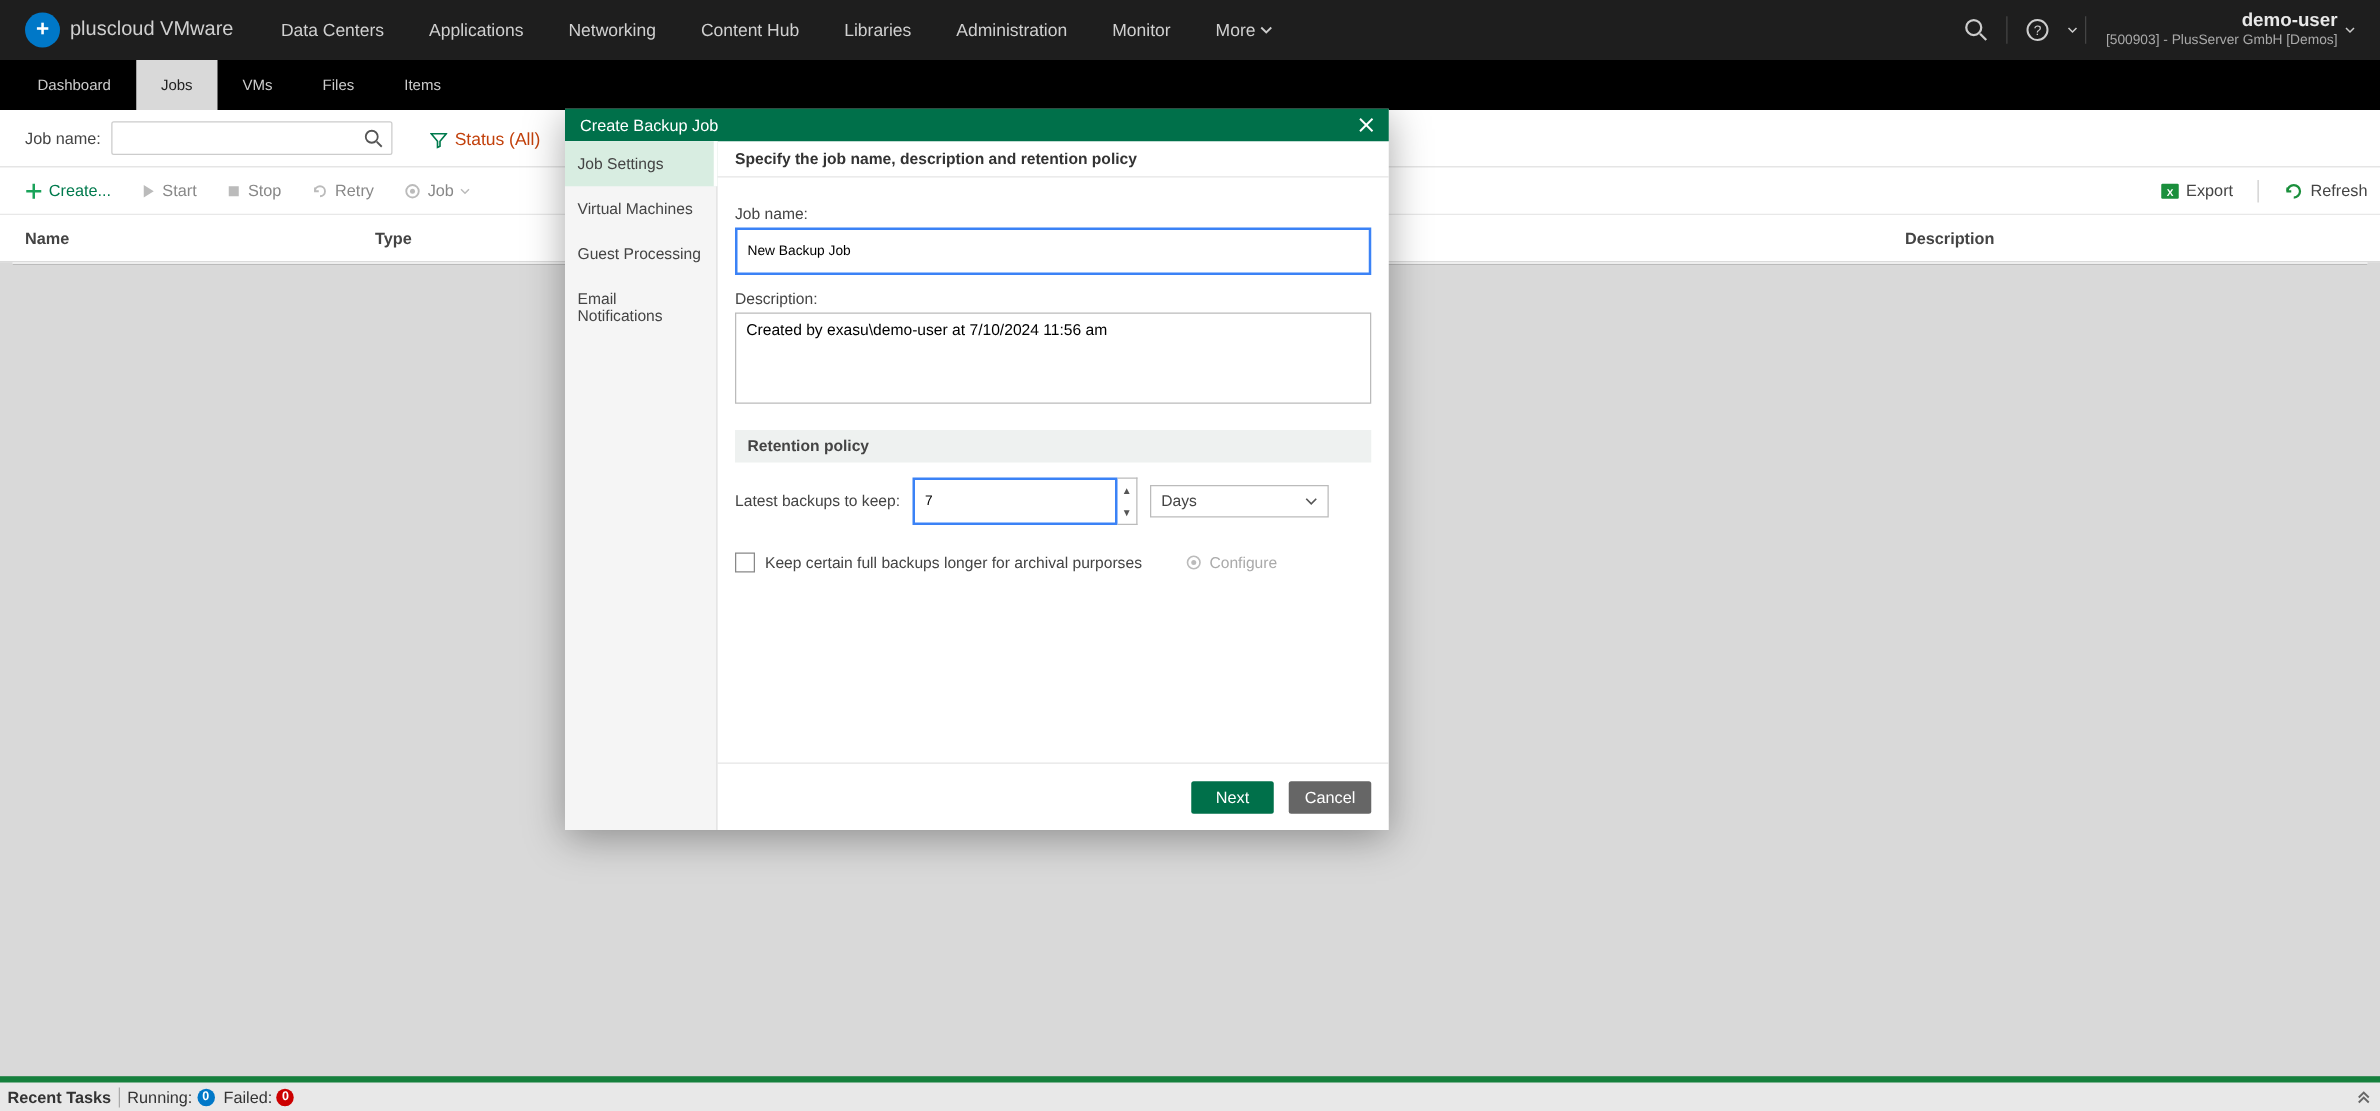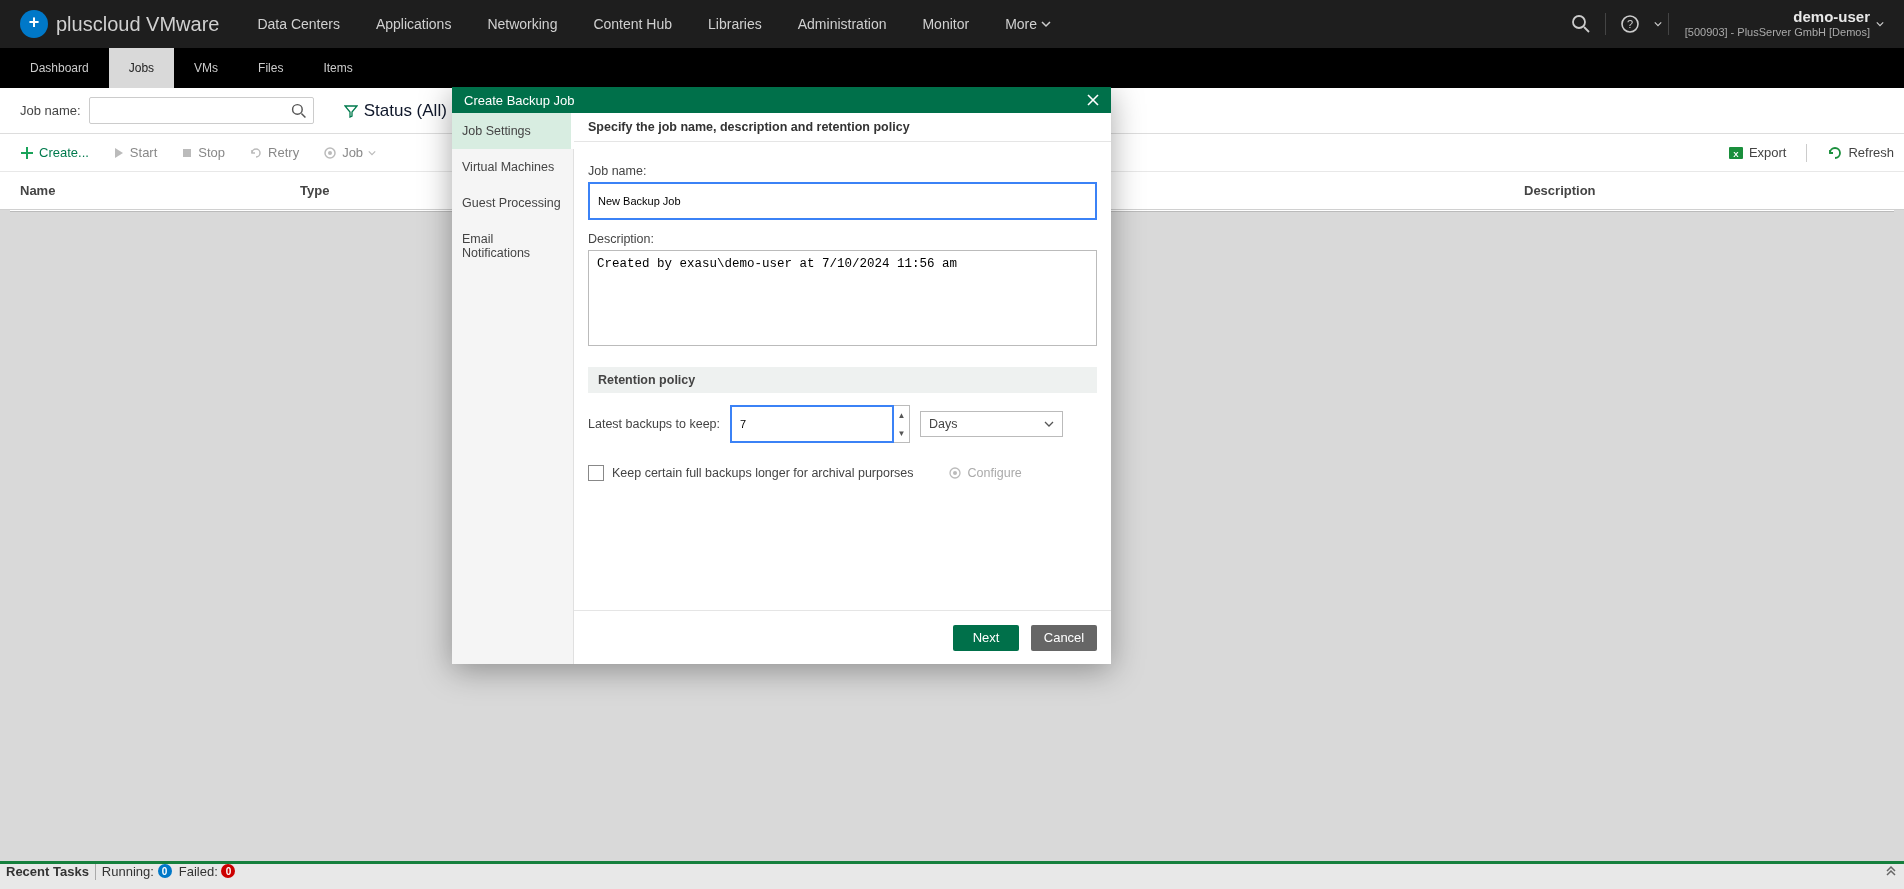--- a/index.html
+++ b/index.html
@@ -1,65 +1,65 @@
 <!DOCTYPE html>
 <html><head>
 <meta charset="utf-8">
 <style>
 *{box-sizing:border-box;margin:0;padding:0;font-family:"Segoe UI",Arial,sans-serif}
 body{background:#2a2a2a;color:#333;overflow:hidden;height:889px;width:1904px;position:relative}
 .top-nav{height:48px;background:#1e1e1e;display:flex;align-items:center;padding:0 20px;color:#d0d0d0;position:relative}
-.logo{display:flex;align-items:center;gap:8px;font-size:20px;margin-right:20px}
+.logo{display:flex;align-items:center;gap:8px;font-size:16px;margin-right:20px}
 .logo-circle{width:28px;height:28px;background:#0078c8;border-radius:50%;position:relative}
 .logo-circle::after{content:"+";position:absolute;top:50%;left:50%;transform:translate(-50%,-55%);color:#fff;font-weight:bold;font-size:18px}
 .nav-item{padding:0 18px;height:32px;display:flex;align-items:center;cursor:pointer;font-size:14px}
 .nav-right{margin-left:auto;display:flex;align-items:center;gap:6px}
 .nav-right .sep{width:1px;height:22px;background:#444}
 .icon-btn{width:36px;height:36px;display:flex;align-items:center;justify-content:center;cursor:pointer}
 .user-block{text-align:right;padding-left:10px;line-height:1.2}
 .user-name{font-size:15px;font-weight:600;color:#e8e8e8}
 .user-sub{font-size:11px;color:#aaa}
 .sub-nav{height:40px;background:#000;display:flex;align-items:center;padding:0 10px}
 .sub-tab{padding:0 20px;height:40px;display:flex;align-items:center;color:#ccc;cursor:pointer;font-size:12px}
 .sub-tab.active{background:#d9d9d9;color:#222}
 .main-area{background:#d9d9d9;height:calc(889px - 48px - 40px - 28px);position:relative}
 .toolbar-row1{height:46px;background:#fff;border-bottom:1px solid #ddd;display:flex;align-items:center;padding:0 20px}
 .toolbar-row1 label{font-size:13px;margin-right:8px;color:#444}
 .search-box{width:225px;height:27px;border:1px solid #ccc;border-radius:2px;display:flex;align-items:center;padding:0 6px}
 .search-box input{flex:1;border:0;outline:0;font-size:13px}
-.filter{margin-left:30px;display:flex;align-items:center;gap:6px;color:#0f172a;font-size:17px}
+.filter{margin-left:30px;display:flex;align-items:flex-end;gap:6px;color:#c2410c;font-size:14px}
 .toolbar-row2{height:38px;background:#fff;border-bottom:1px solid #e8e8e8;display:flex;align-items:center;padding:0 10px;gap:4px}
 .tb-btn{display:flex;align-items:center;gap:5px;padding:4px 10px;font-size:13px;color:#888;cursor:default}
 .tb-btn.enabled{color:#444;cursor:pointer}
 .tb-btn.create{color:#007a4d;font-weight:500}
 .right-actions{margin-left:auto;display:flex;align-items:center;gap:20px}
 .right-actions .act{display:flex;align-items:center;gap:5px;font-size:13px;color:#444;cursor:pointer}
 .table-head{height:38px;display:flex;align-items:center;padding:0 20px;font-size:13px;font-weight:600;color:#444;border-bottom:1px solid #d0d0d0;background:#fff}
 .col-name{width:280px}
 .col-type{width:150px}
 .col-desc{margin-left:auto;width:360px}
-.footer{position:absolute;bottom:0;left:0;right:0;height:28px;background:#e8e8e8;display:flex;align-items:flex-start;padding:0 6px;font-size:13px;border-top:3px solid #15803d}
+.footer{position:absolute;bottom:0;left:0;right:0;height:28px;background:#e8e8e8;display:flex;align-items:center;padding:0 6px;font-size:13px;border-top:5px solid #15803d}
 .footer .sep{width:1px;height:16px;background:#aaa;margin:0 6px}
 .badge{display:inline-flex;align-items:center;justify-content:center;min-width:14px;height:14px;border-radius:7px;color:#fff;font-size:10px;font-weight:bold;padding:0 4px}
 .footer .expand{margin-left:auto;cursor:pointer}
 
 .overlay{position:absolute;inset:0;background:rgba(0,0,0,0)}
 .modal{position:absolute;left:452px;top:87px;width:659px;height:577px;background:#fff;box-shadow:0 6px 30px rgba(0,0,0,0.35);display:flex;flex-direction:column}
 .modal-title{height:26px;background:#00704a;color:#fff;display:flex;align-items:center;padding:0 12px;font-size:13px}
 .modal-title .x{margin-left:auto;cursor:pointer;font-size:16px}
 .modal-body{flex:1;display:flex}
 .wiz-nav{width:122px;background:#f5f5f5;border-right:1px solid #e0e0e0}
 .wiz-item{padding:11px 10px;font-size:12.5px;color:#444;cursor:pointer}
 .wiz-item.active{background:#d8ede1;border-right:3px solid #fff;margin-right:-1px}
 .wiz-main{flex:1;display:flex;flex-direction:column}
 .wiz-head{padding:7px 14px;font-size:12.5px;font-weight:600;border-bottom:1px solid #e5e5e5}
 .wiz-content{padding:16px 14px;font-size:12.5px;color:#444;flex:1}
 .wiz-content label{display:block;margin-bottom:4px;margin-top:6px}
 .wiz-content input[type=text]{width:100%;height:38px;border:2px solid #3b82f6;padding:0 8px;font-size:11px}
-.wiz-content textarea{width:100%;height:96px;border:1px solid #bbb;padding:6px 8px;font-size:12.5px;resize:none;font-family:Liberation Mono, monospace}
+.wiz-content textarea{width:100%;height:73px;border:1px solid #bbb;padding:6px 8px;font-size:12.5px;resize:none;font-family:Liberation Sans, sans-serif}
 .section-bar{background:#eef1f0;padding:6px 10px;font-weight:600;margin-top:18px}
 .row{display:flex;align-items:center;gap:10px;margin-top:12px}
 .num-wrap{display:flex;align-items:stretch}
 .num-wrap input{width:48px;height:26px;border:1px solid #bbb;padding:0 6px}
 .spin{width:18px;display:flex;flex-direction:column;border:1px solid #bbb;border-left:0}
 .spin div{flex:1;display:flex;align-items:center;justify-content:center;font-size:8px;color:#555;cursor:pointer}
 .dd{width:143px;height:26px;border:1px solid #bbb;display:flex;align-items:center;padding:0 8px;justify-content:space-between}
 .chk-row{display:flex;align-items:center;gap:8px;margin-top:22px}
 .chk{width:16px;height:16px;border:1px solid #888}
 .cfg-btn{margin-left:26px;display:flex;align-items:center;gap:6px;color:#aaa;cursor:default}

